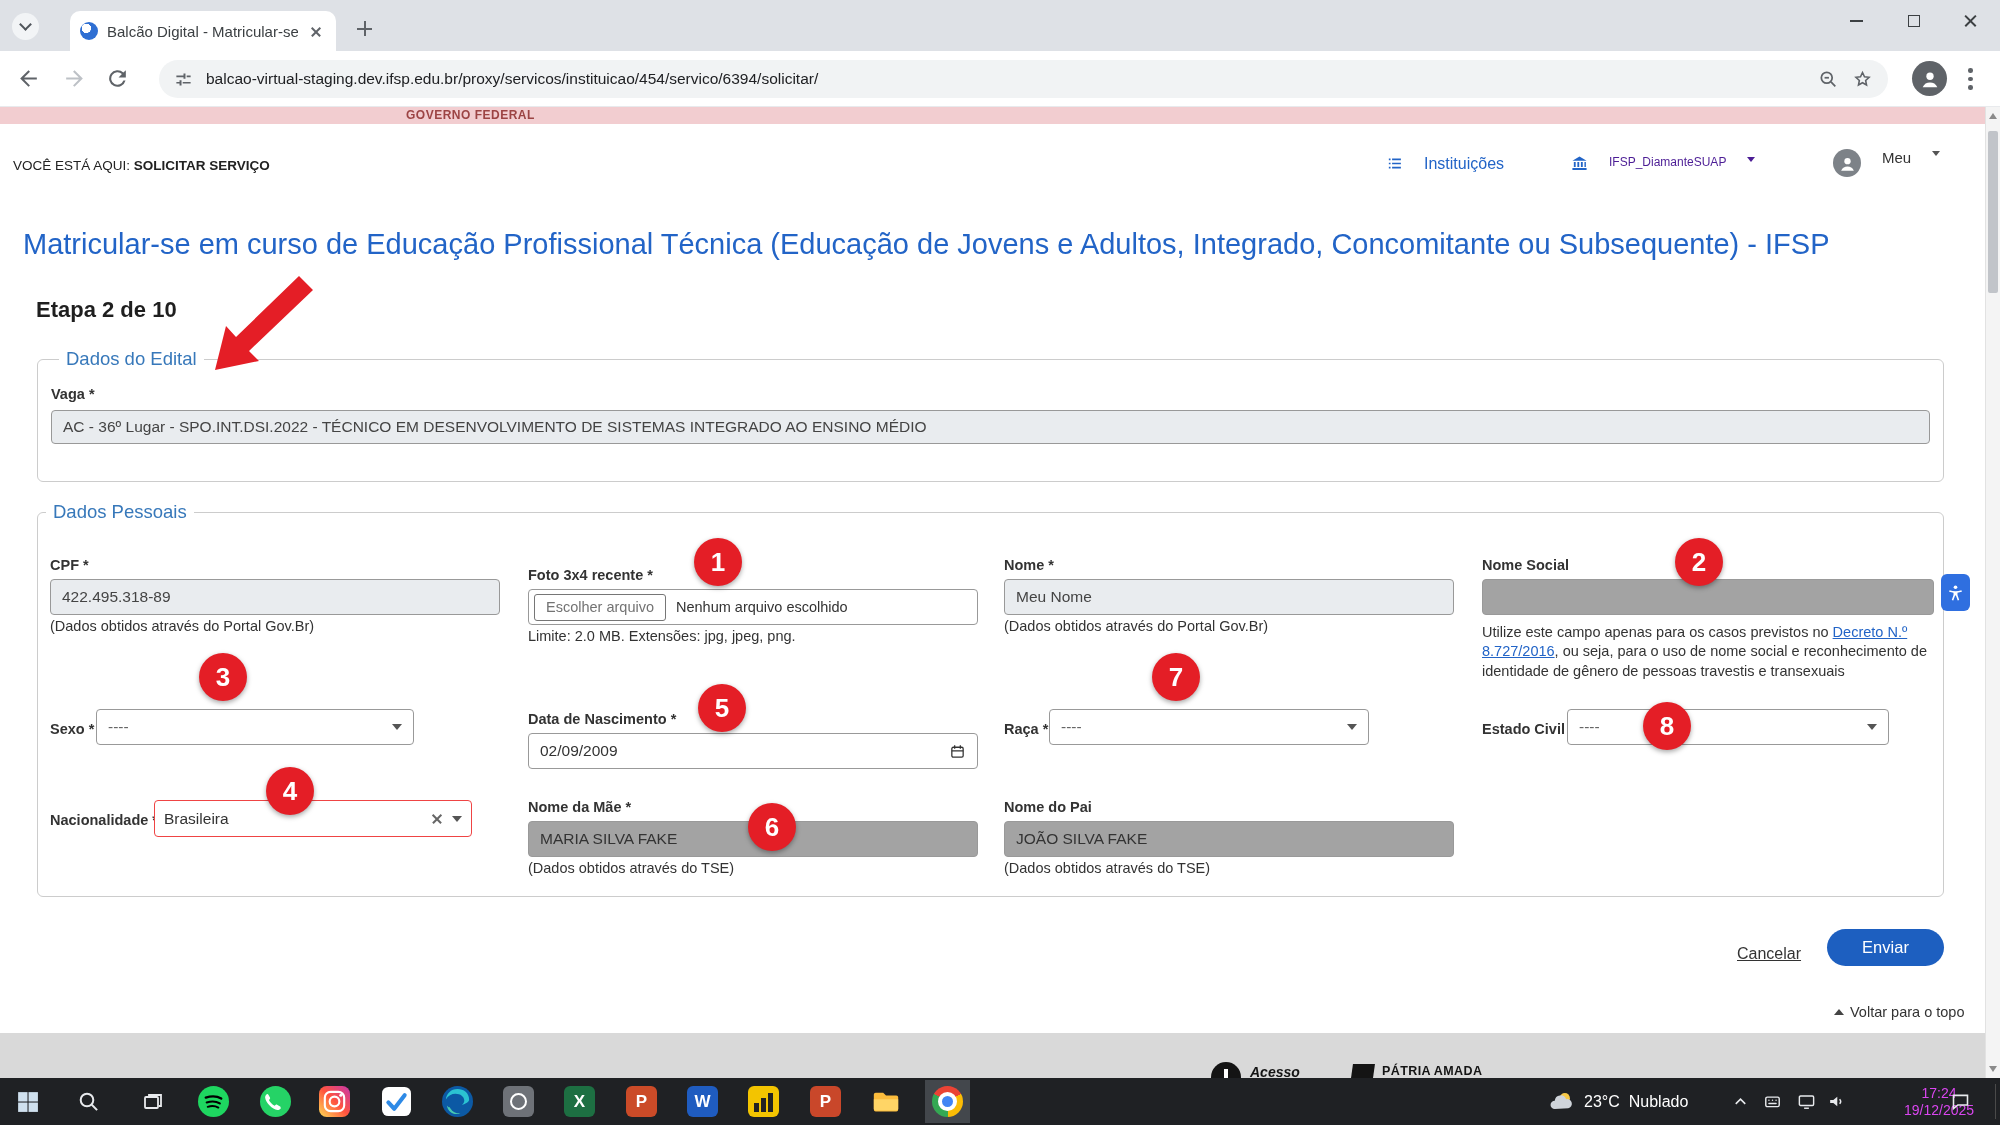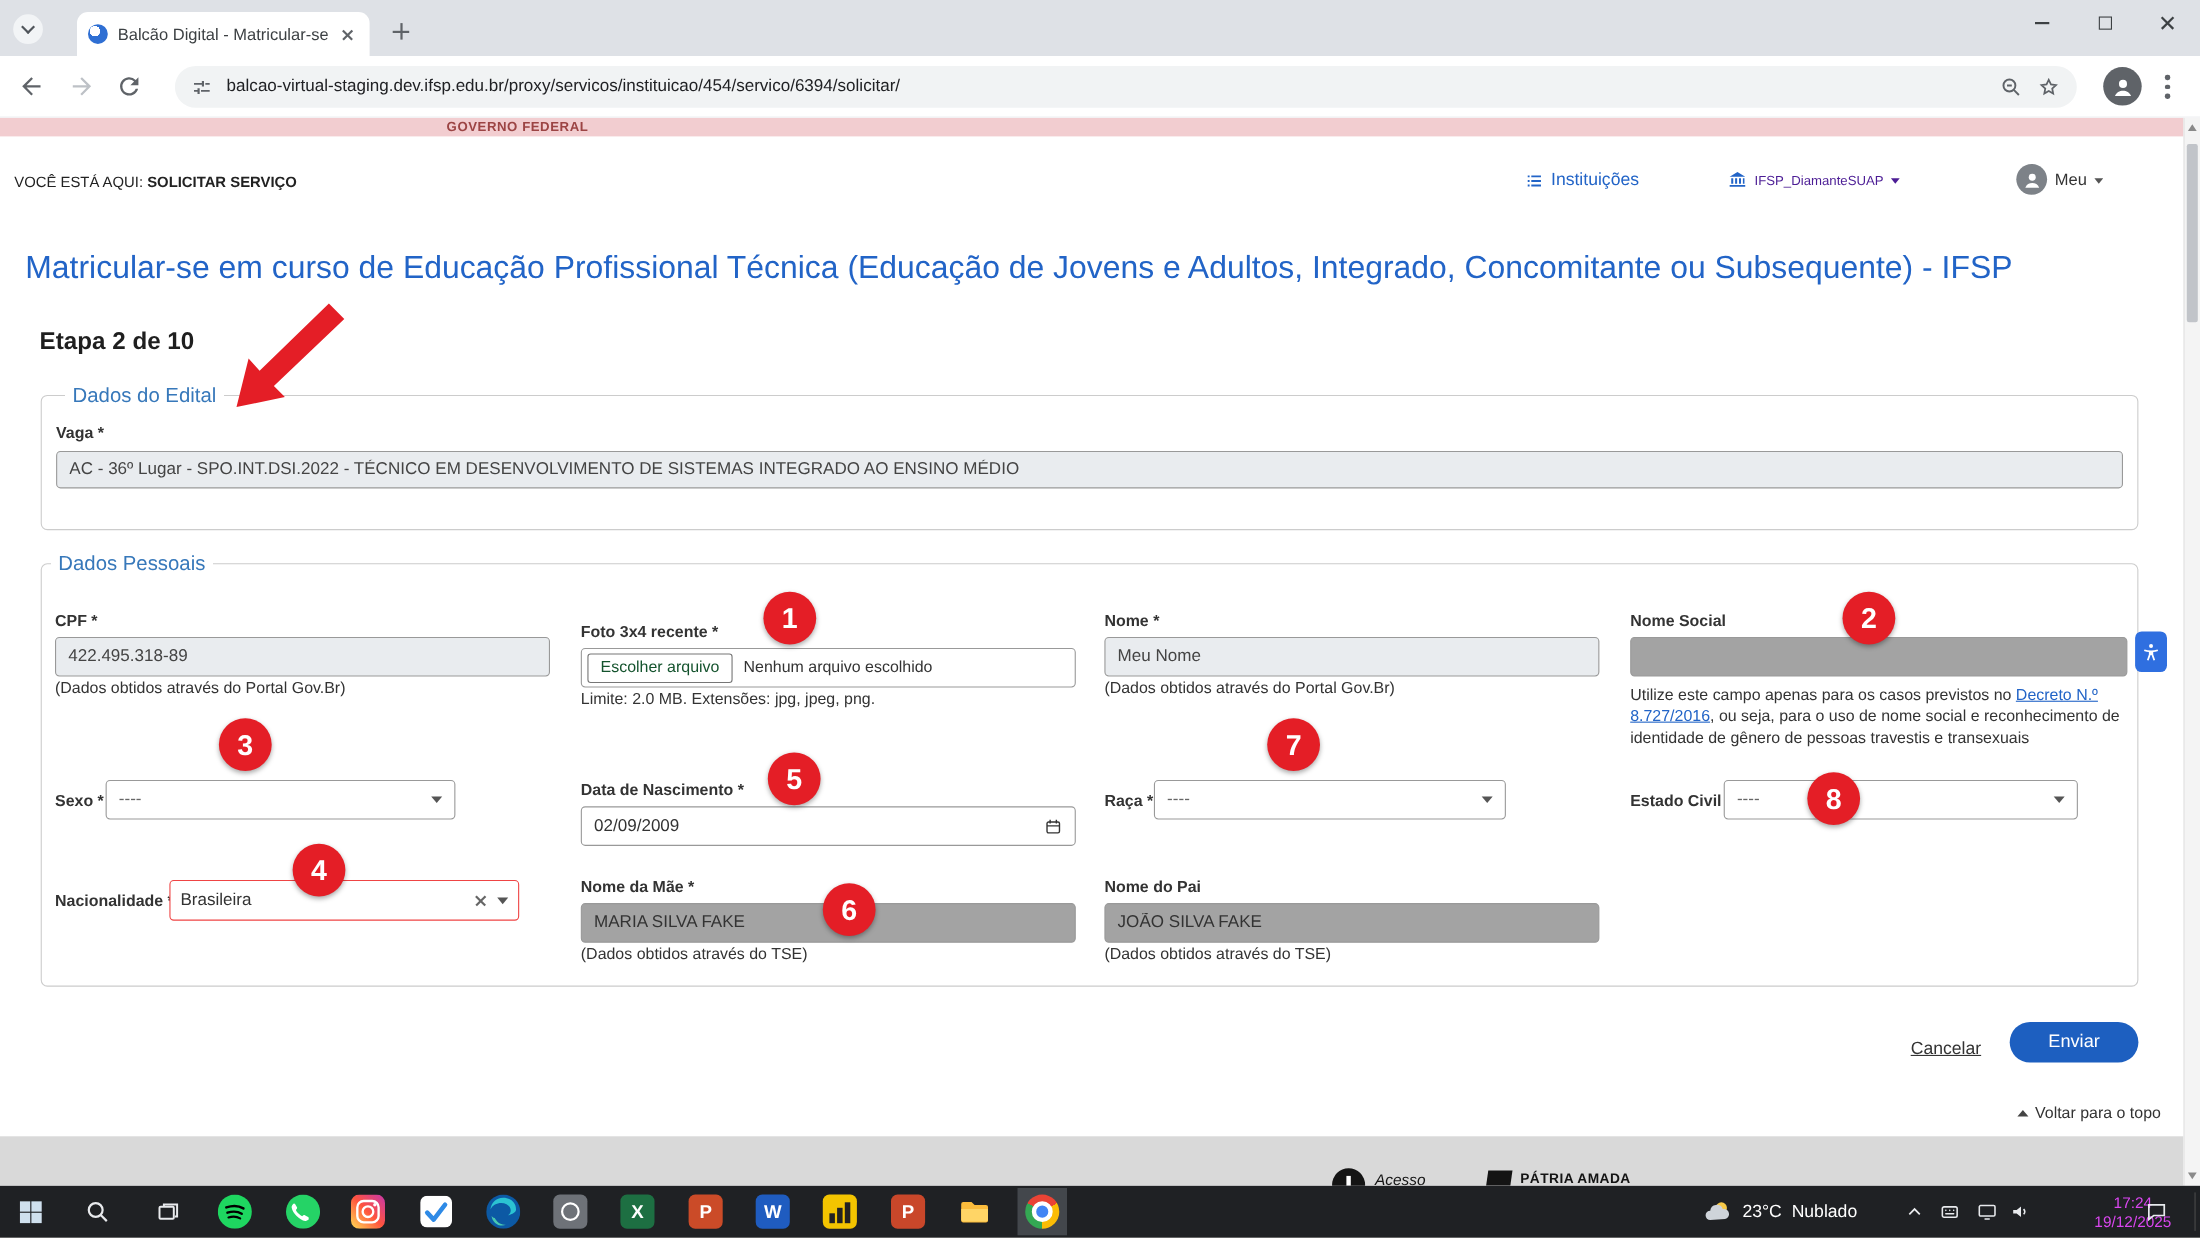--- a/index.html
+++ b/index.html
@@ -38,21 +38,21 @@
   .menu-dots{position:absolute;left:1968px;top:17px;width:5px;height:22px}
   .menu-dots i{position:absolute;left:0;width:4.5px;height:4.5px;border-radius:50%;background:#5f6368}
   .menu-dots i:nth-child(1){top:0}.menu-dots i:nth-child(2){top:8.5px}.menu-dots i:nth-child(3){top:17px}
 
   
   .viewport{position:absolute;left:0;top:107px;width:2000px;height:971px;background:#fff;overflow:hidden}
   .govbar{position:absolute;left:0;top:0;width:1985px;height:17px;background:#f2cdd0}
   .govbar span{position:absolute;left:406px;top:1px;font-size:12px;font-weight:700;color:#9c4444;letter-spacing:.5px}
   .crumbs{position:absolute;left:13px;top:51px;font-size:13.5px;color:#222}
   .crumbs b{font-weight:700}
-  .nav-item{display:flex;gap:7px;align-items:center}
+  .nav-item{display:flex;gap:21px;}
   .nav-inst{position:absolute;left:1386px;top:48px;color:#2264c7;font-size:16px}
   .nav-acct{position:absolute;left:1571px;top:48px;color:#4c1d95;font-size:12px}
   .nav-user{position:absolute;left:1833px;top:42px;color:#333;font-size:15px}
   .user-av{width:28px;height:28px;border-radius:50%;background:#7d8288;display:flex;align-items:center;justify-content:center;overflow:hidden}
   .caret{width:0;height:0;border-left:4.5px solid transparent;border-right:4.5px solid transparent;border-top:5.5px solid currentColor;margin-top:2px}
   .page-title{position:absolute;left:23px;top:121px;width:1955px;font-size:29px;color:#2264c7;white-space:nowrap}
   .step{position:absolute;left:36px;top:190px;font-size:22px;font-weight:700;color:#1f1f1f}
 
   fieldset.fs{position:absolute;border:1px solid #ccc;border-radius:6px;background:#fff}
   fieldset.fs legend{margin-left:8px;padding:0 7px;font-size:18.5px;color:#3778ba}
@@ -64,40 +64,40 @@
   .fs-edital input.input{margin-top:8px;height:34px}
   .fs-pessoais{left:37px;top:394px;width:1907px;height:396px}
   .fg{position:absolute}
   .fg input.input{margin-top:6px}
   .help{margin-top:3px;font-size:14.5px;color:#333}
   .abs{position:absolute}
   .sel{position:absolute;height:36px;border:1px solid #999;border-radius:4px;background:#fff;display:flex;align-items:center;justify-content:space-between;padding:0 11px;font-size:15.5px;color:#666}
   .chev{width:0;height:0;border-left:5px solid transparent;border-right:5px solid transparent;border-top:6px solid #555}
   .date-ctl{margin-top:6px;height:36px;border:1px solid #999;border-radius:4px;background:#fff;display:flex;align-items:center;justify-content:space-between;padding:0 11px;font-size:15.5px;color:#333}
   .filebox{margin-top:6px;height:36px;border:1px solid #999;border-radius:4px;background:#fff;display:flex;align-items:center;gap:10px;padding:0 9px 0 5px}
-  .filebtn{height:27px;padding:0 11px;border:1px solid #767676;border-radius:3px;background:#fff;font-size:14.5px;color:#14532d;display:flex;align-items:center;white-space:nowrap}
+  .filebtn{height:27px;padding:0 11px;border:1px solid #767676;border-radius:3px;background:#fff;font-size:14.5px;color:#737373;display:flex;align-items:center;white-space:nowrap}
   .filestatus{font-size:14.5px;color:#333;white-space:nowrap;overflow:hidden}
   .social-help{margin-top:8px;font-size:14.5px;color:#333;line-height:1.34;width:452px}
   .social-help a{color:#2264c7;text-decoration:underline}
   .sel2{position:absolute;height:37px;border:1px solid #ef4444;border-radius:4px;background:#fff;display:flex;align-items:center;gap:9px;padding:0 9px;font-size:15.5px;color:#333}
   .sel2 .val{flex:1}
   .x2{position:relative;width:12px;height:12px}
   .x2::before,.x2::after{content:"";position:absolute;left:0;top:5px;width:12px;height:1.6px;background:#666}
   .x2::before{transform:rotate(45deg)}.x2::after{transform:rotate(-45deg)}
 
   .cancel{position:absolute;left:1737px;top:838px;font-size:16px;color:#333;text-decoration:underline;cursor:pointer}
   .enviar{position:absolute;left:1827px;top:822px;width:117px;height:37px;border-radius:19px;background:#1d5fc0;color:#fff;font-size:16.5px;display:flex;align-items:center;justify-content:center;border:none}
   .totop{position:absolute;left:1834px;top:897px;font-size:14.5px;color:#333;display:flex;align-items:center;gap:6px}
   .tri-up{width:0;height:0;border-left:5px solid transparent;border-right:5px solid transparent;border-bottom:6px solid #444}
   .a11y{position:absolute;left:1941px;top:467px;width:29px;height:37px;background:#2f6fe0;border-radius:6px;display:flex;align-items:center;justify-content:center}
 
   .footer{position:absolute;left:0;top:926px;width:1985px;height:45px;background:#d9d9d9}
   .acesso-logo{position:absolute;left:1211px;top:29px;width:30px;height:30px;border-radius:50%;background:#141414;display:flex;align-items:flex-start;justify-content:center}
   .acesso-logo i{width:3.5px;height:16px;background:#fff;margin-top:7px}
-  .acesso-txt{position:absolute;left:1250px;top:31px;font-size:14px;font-style:italic;font-weight:400;color:#141414}
+  .acesso-txt{position:absolute;left:1250px;top:31px;font-size:14px;font-style:italic;font-weight:700;color:#141414}
   .patria-flag{position:absolute;left:1352px;top:31px;width:22px;height:14px;background:#141414;transform:skewX(-8deg)}
   .patria-txt{position:absolute;left:1382px;top:31px;font-size:12.5px;font-weight:800;color:#141414;letter-spacing:.4px}
 
   .sbar{position:absolute;left:1985px;top:0;width:15px;height:971px;background:#f4f4f4;border-left:1px solid #e2e2e2}
   .sb-tri-up{position:absolute;left:3px;top:6px;width:0;height:0;border-left:4.5px solid transparent;border-right:4.5px solid transparent;border-bottom:6px solid #8a8a8a}
   .sb-tri-dn{position:absolute;left:3px;bottom:6px;width:0;height:0;border-left:4.5px solid transparent;border-right:4.5px solid transparent;border-top:6px solid #8a8a8a}
   .sb-thumb{position:absolute;left:2px;top:24px;width:10px;height:162px;background:#c1c4c9;border-radius:2px}
 
   
   .marker{position:absolute;width:48px;height:48px;border-radius:50%;background:#e41e26;color:#fff;display:flex;align-items:center;justify-content:center;font-size:26px;font-weight:700;box-shadow:0 2px 5px rgba(0,0,0,.35)}

